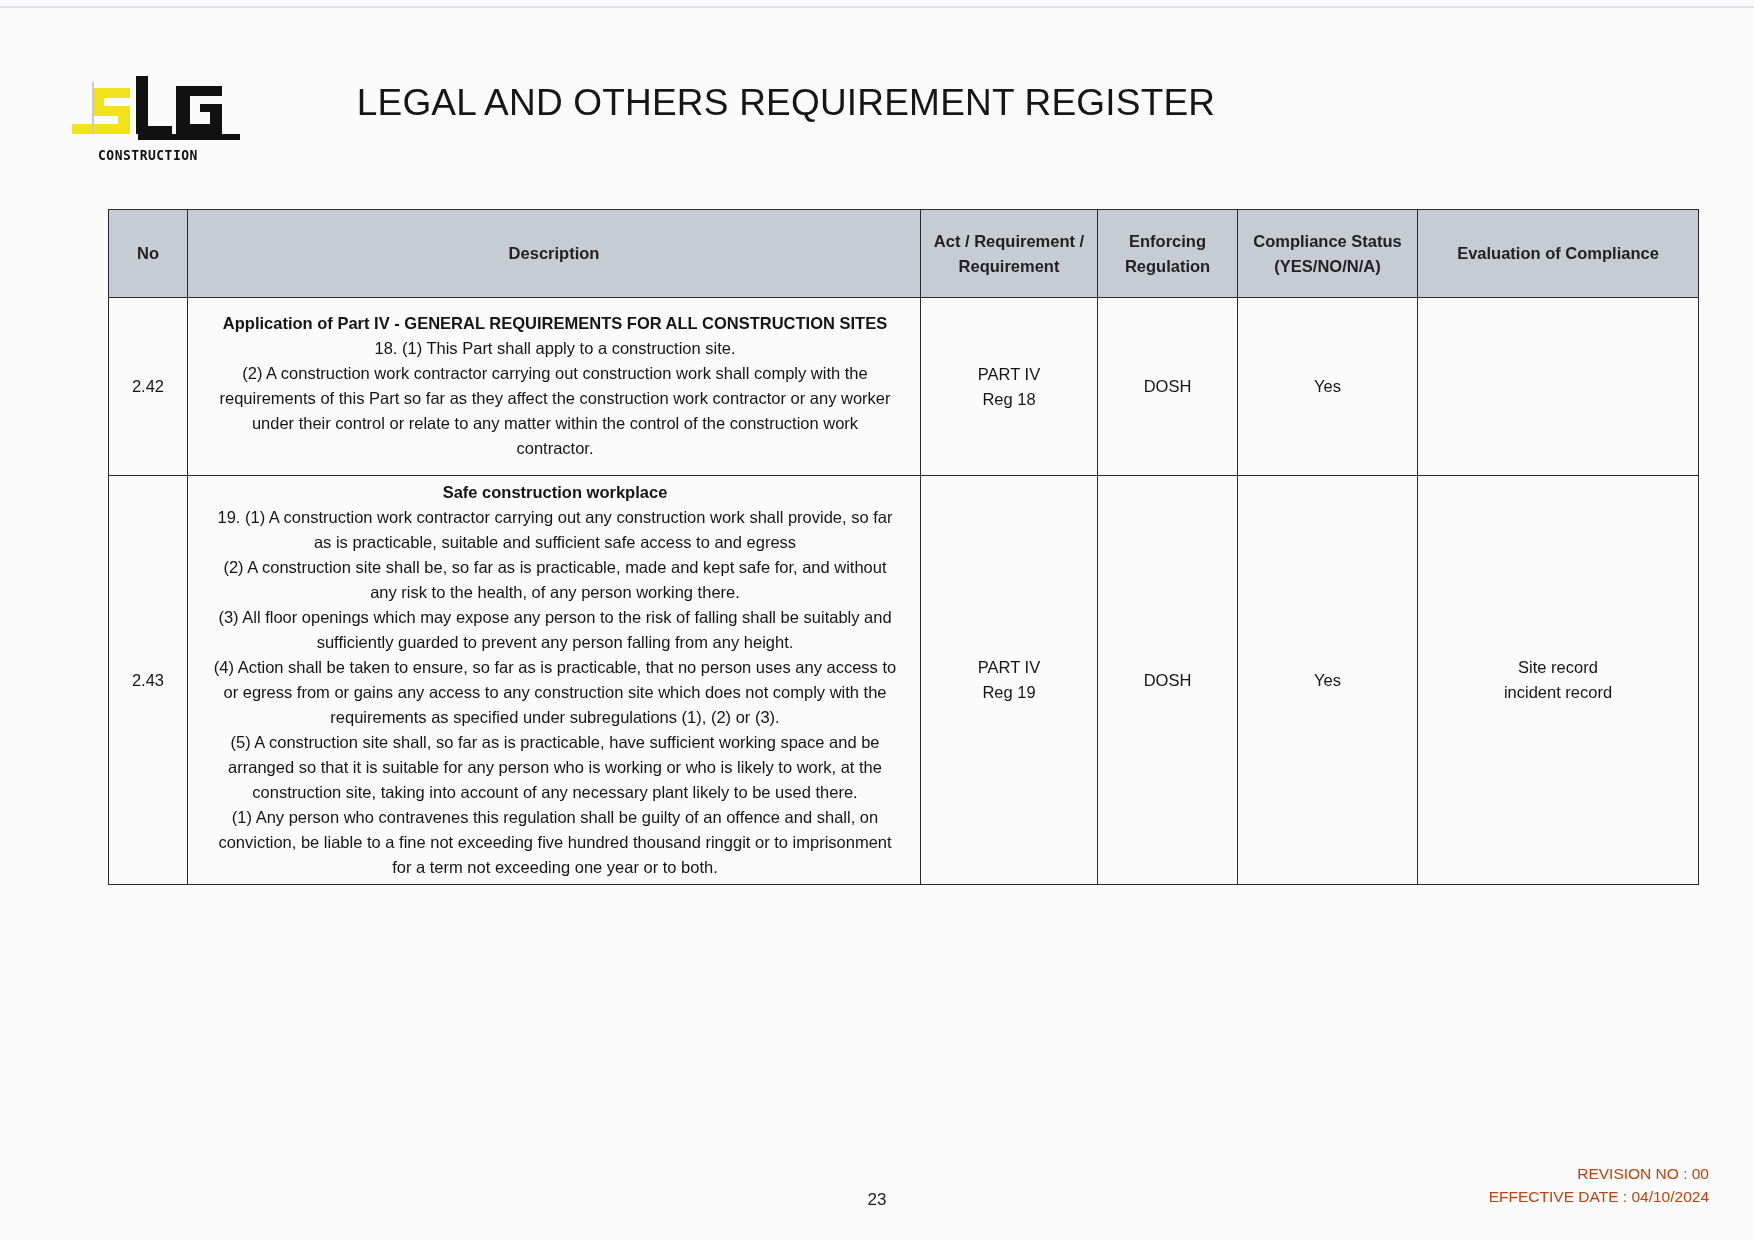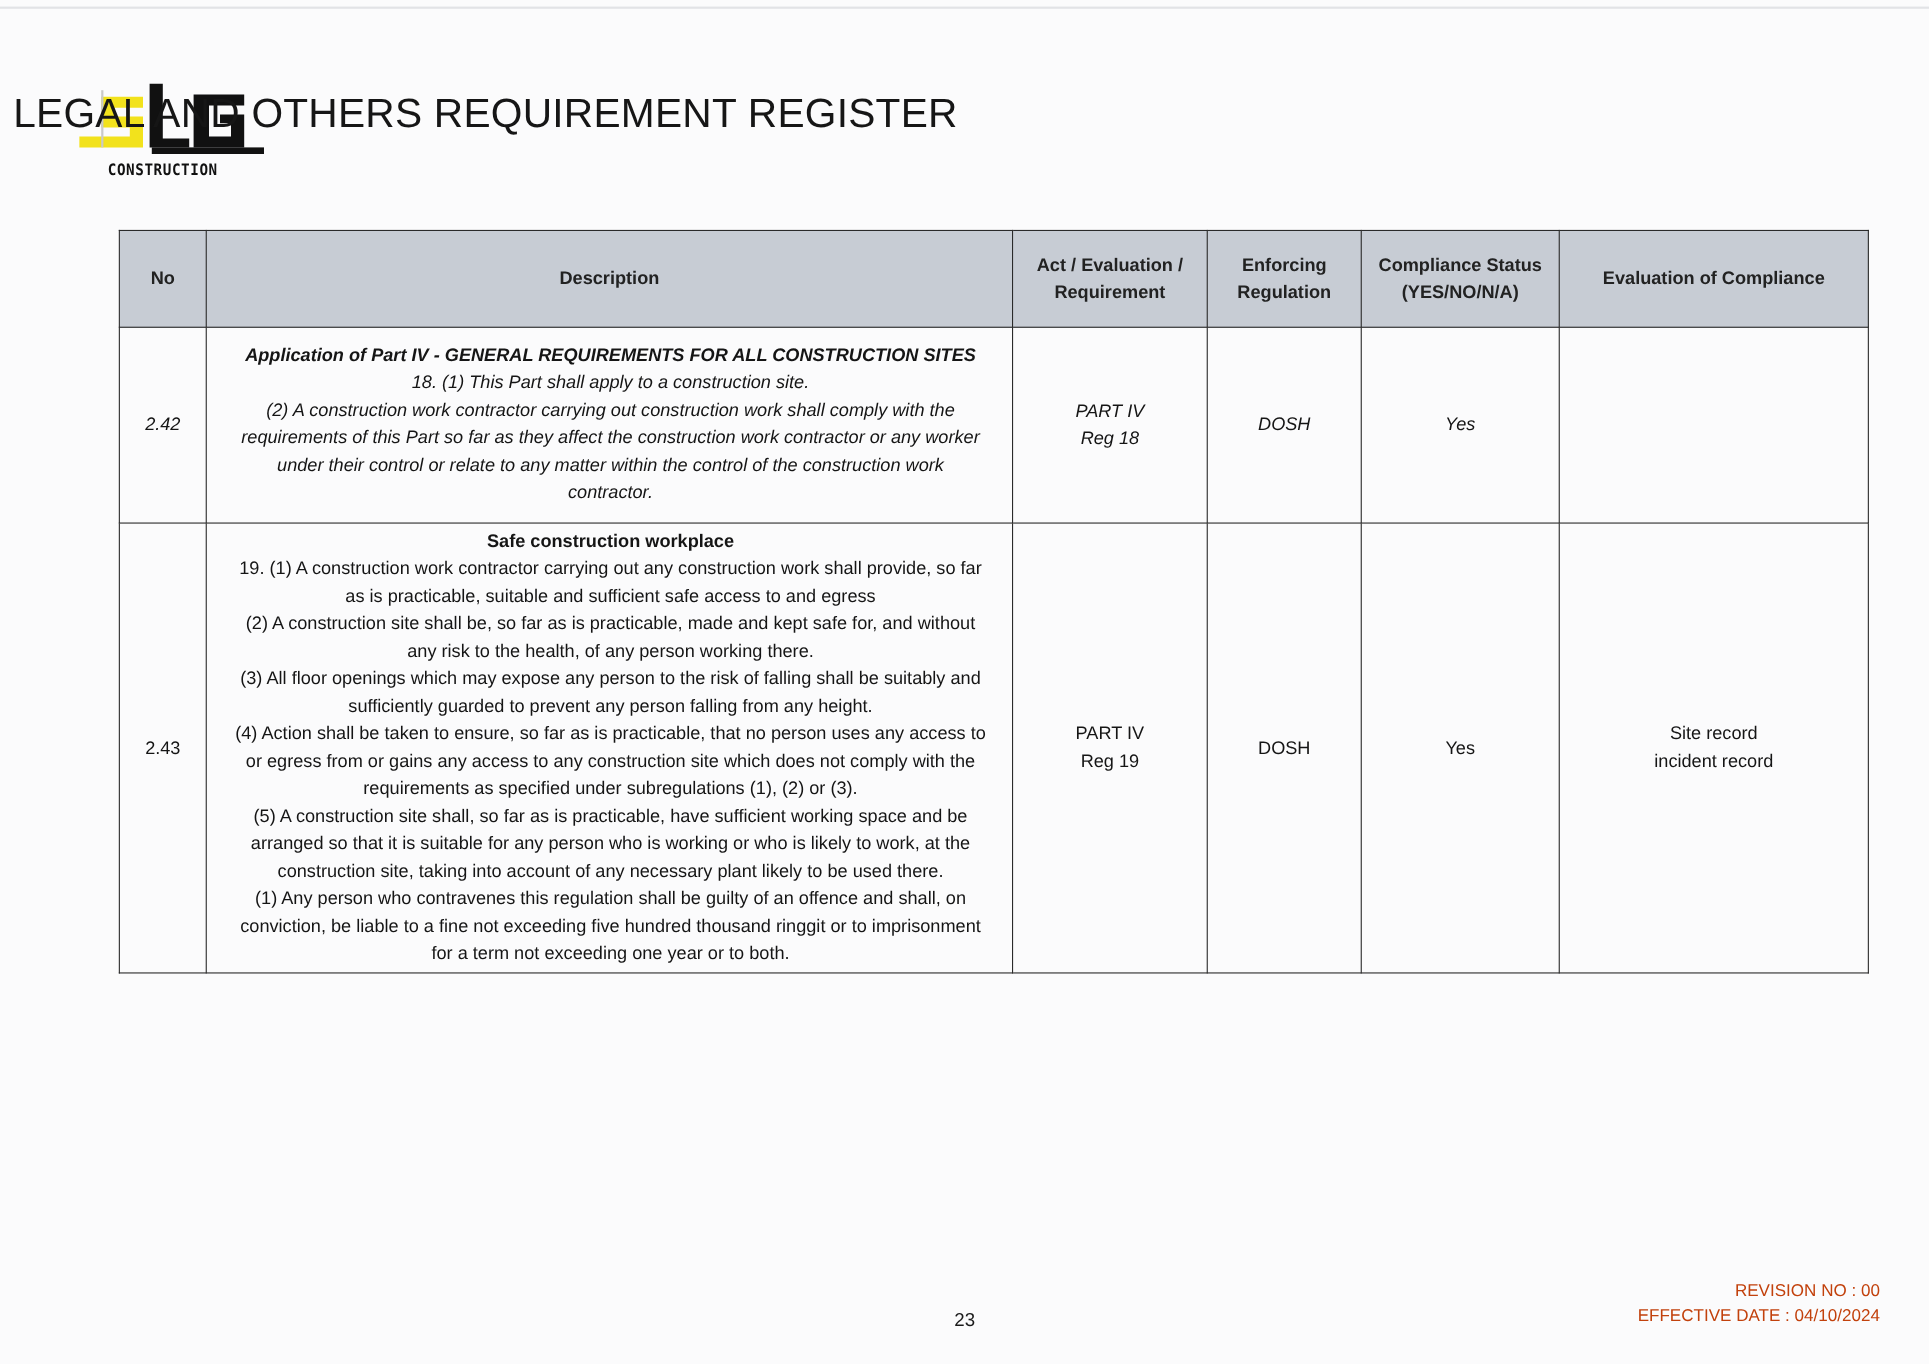--- a/index.html
+++ b/index.html
@@ -18,21 +18,21 @@
     }
     .logo svg { display: block; }
     .logo-text {
       position: absolute; left: 26px; top: 72px;
       font-family: "DejaVu Sans Mono", monospace; font-weight: bold;
       font-size: 13px; letter-spacing: 0.5px; color: #111;
       transform: scaleY(1.1);
     }
     .doc-title {
       position: absolute; left: 0; width: 1560px; top: 82px;
-      font-size: 37px; letter-spacing: 0.2px;
+      text-align: center; font-size: 37px; letter-spacing: 0.2px;
       color: #161616; padding-left: 12px; box-sizing: border-box;
     }
     table.register {
       position: absolute; left: 108px; top: 209px;
       width: 1590px; border-collapse: collapse; table-layout: fixed;
       font-size: 16.5px;
     }
     table.register th, table.register td {
       border: 1.5px solid #2a2a2a;
     }
@@ -40,21 +40,21 @@
       background: #c7ccd4;
       font-weight: bold; font-size: 16.5px; line-height: 25px;
       height: 85px; text-align: center; vertical-align: middle; color: #222;
     }
     table.register td {
       vertical-align: middle; text-align: center; line-height: 25px; color: #151515;
     }
     td.desc { text-align: left; padding: 2px 1px 3px 3px; vertical-align: top; }
     .desc-title { font-weight: bold; }
     .desc-line { display: block; }
-    .row-1 td { height: 172px; font-style: italic; }
+    .row-1 td { height: 172px; }
     .row-2 td { height: 403px; margin-top: 16px; }
     .cell-lines span { display: block; }
     .footer-page {
       position: absolute; left: 0; width: 1754px; top: 1190px;
       text-align: center; font-size: 17px; color: #1a1a1a;
     }
     .footer-rev {
       position: absolute; right: 45px; top: 1162px; text-align: right;
       font-size: 15.5px; line-height: 23px; color: #c2410c;
     }
@@ -93,21 +93,21 @@
   </colgroup>
   <thead>
     <tr>
       <th class="cell-lines">
         <span>No</span>
       </th>
       <th class="cell-lines">
         <span>Description</span>
       </th>
       <th class="cell-lines">
-        <span>Act / Evaluation /</span>
+        <span>Act / Requirement /</span>
         <span>Requirement</span>
       </th>
       <th class="cell-lines">
         <span>Enforcing</span>
         <span>Regulation</span>
       </th>
       <th class="cell-lines">
         <span>Compliance Status</span>
         <span>(YES/NO/N/A)</span>
       </th>

